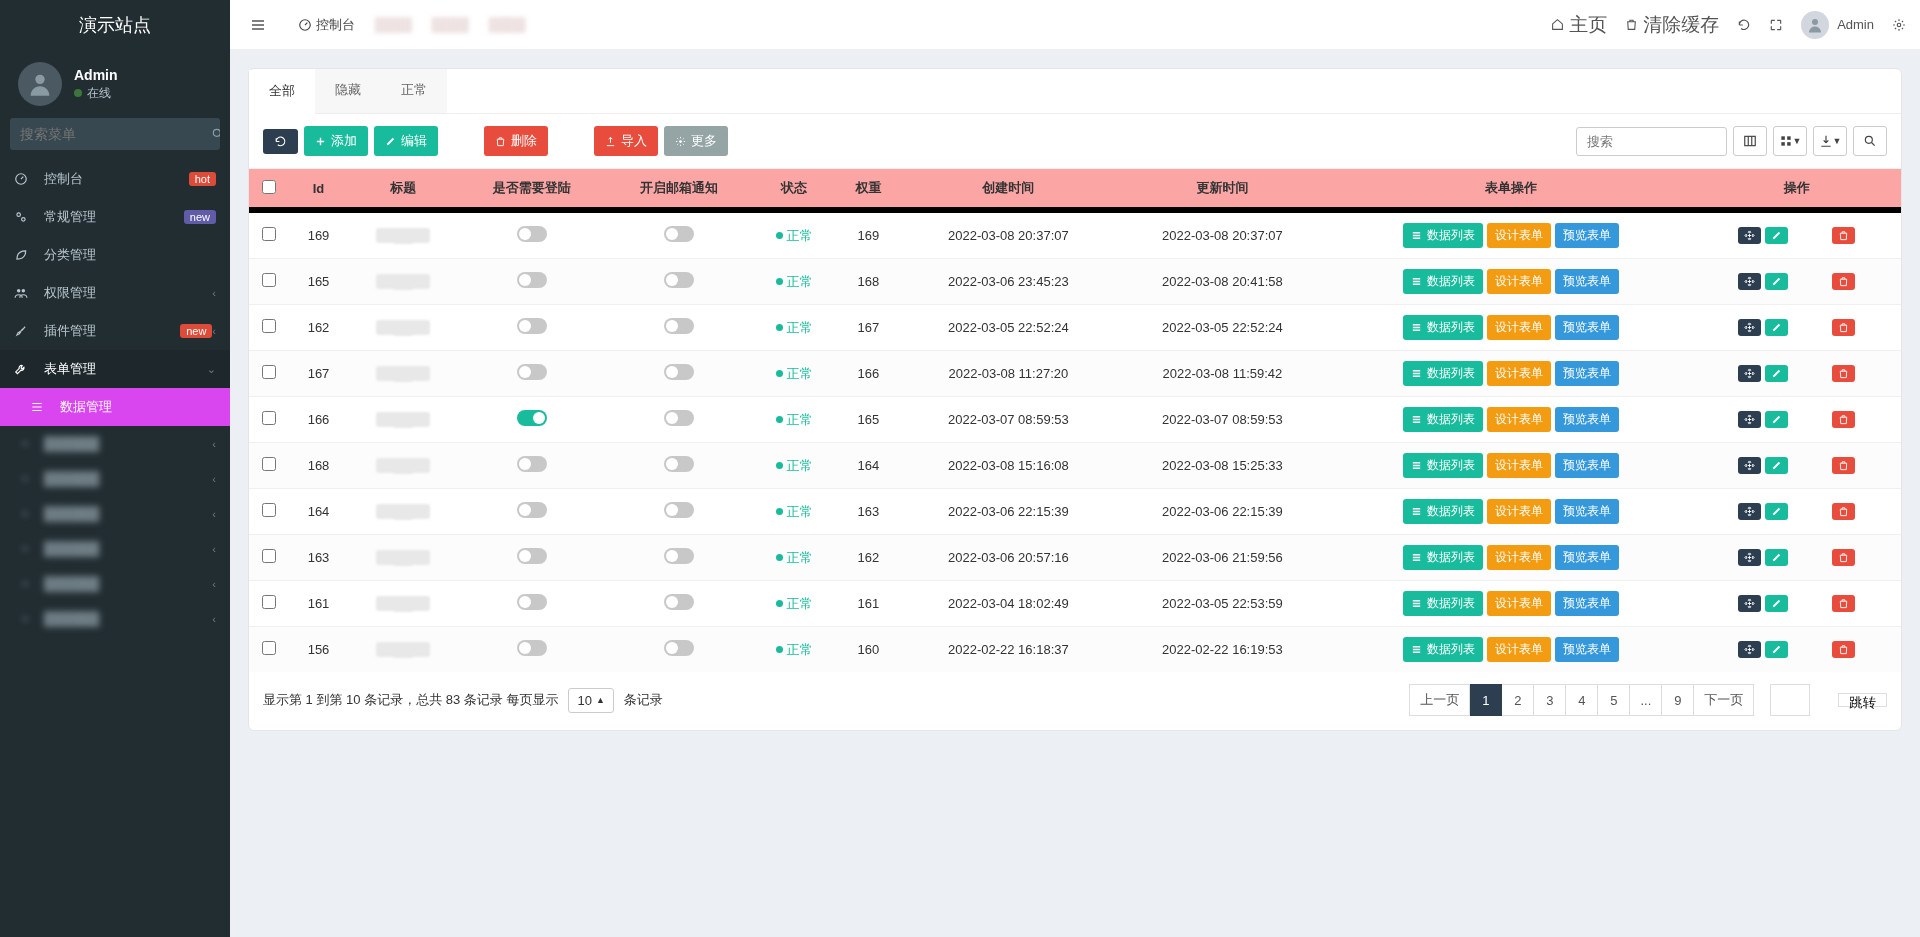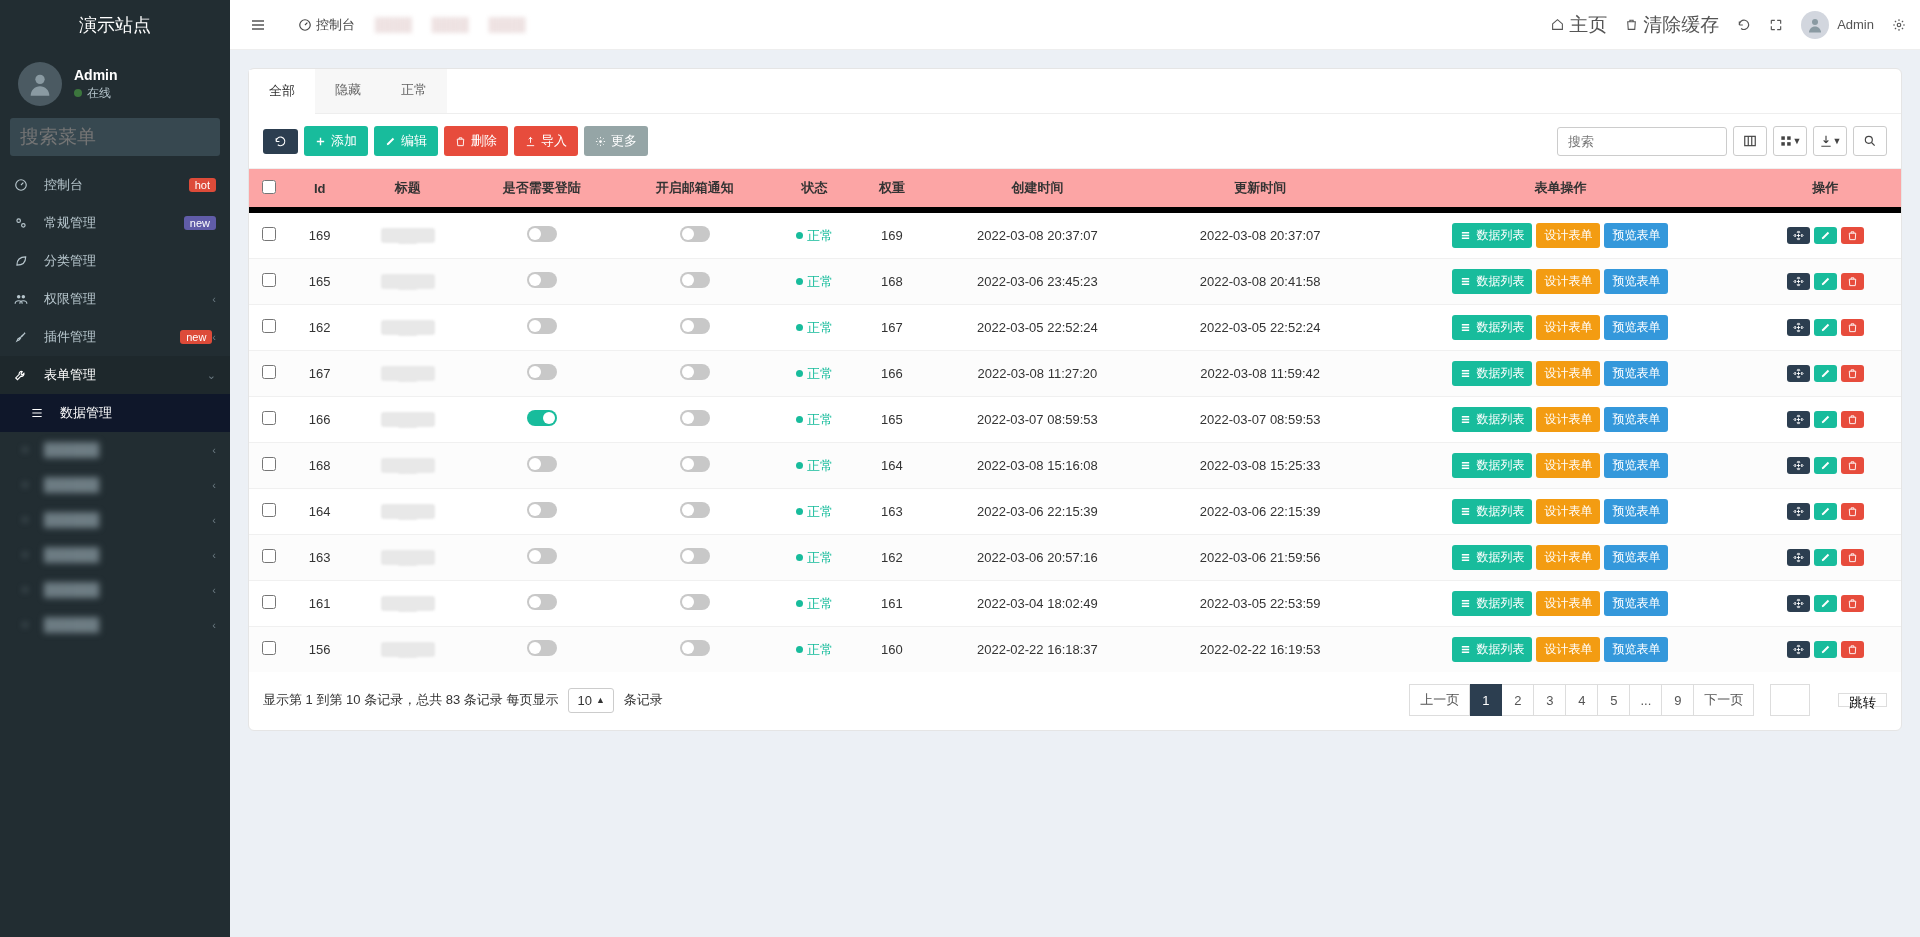--- a/index.html
+++ b/index.html
@@ -10,34 +10,34 @@
 .sidebar { width: 230px; background: #222d32; color: #b8c7ce; display: flex; flex-direction: column; }
 .brand { height: 50px; display: flex; align-items: center; justify-content: center; color: #fff; font-size: 18px; font-weight: 400; background: #222d32; }
 .user-panel { padding: 12px 12px 12px 18px; display: flex; align-items: center; gap: 12px; }
 .user-avatar { width: 44px; height: 44px; border-radius: 50%; background: #4b5a62; display: flex; align-items: center; justify-content: center; }
 .user-avatar svg { width: 28px; height: 28px; }
 .user-info .uname { color: #fff; font-size: 14px; font-weight: 600; }
 .user-info .ustatus { font-size: 12px; display: flex; align-items: center; gap: 5px; margin-top: 2px; }
 .status-dot { width: 8px; height: 8px; border-radius: 50%; background: #3c763d; display: inline-block; }
 .search-wrap { padding: 0 10px 10px; }
 .search-box { display: flex; background: #374850; border-radius: 3px; overflow: hidden; }
-.search-box input { flex: 1; background: transparent; border: none; color: #a7b8c1; padding: 8px 10px; outline: none; font-size: 19px; }
+.search-box input { flex: 1; background: transparent; border: none; color: #a7b8c1; padding: 8px 10px; outline: none; font-size: 14px; }
 .search-box .sicon { width: 34px; display: flex; align-items: center; justify-content: center; color: #8c9da5; cursor: pointer; }
 .menu { list-style: none; }
 .menu li { display: flex; align-items: center; padding: 10px 14px; color: #b8c7ce; cursor: pointer; position: relative; }
 .menu li.active { background: #1aae88; color: #fff; }
 .menu li.open { background: #1e282c; color: #fff; }
 .menu li .micon { width: 22px; text-align: center; margin-right: 8px; }
 .menu li .mlabel { flex: 1; }
 .menu li .badge { font-size: 11px; padding: 1px 6px; border-radius: 3px; color: #fff; }
 .badge-hot { background: #dd4b39; }
 .badge-new { background: #605ca8; }
 .menu li .arrow { font-size: 11px; color: #6b7a82; }
 .menu li.sub { padding-left: 30px; background: #2c3b41; font-size: 13px; }
-.menu li.sub.active { background: #0f172a; color: #fff; }
+.menu li.sub.active { background: #d946ef; color: #fff; }
 .blur-text { filter: blur(3px); color: #6f7e85; user-select: none; }
 
 
 .main { flex: 1; display: flex; flex-direction: column; background: #ecf0f5; }
 .header { height: 50px; background: #fff; border-bottom: 1px solid #eee; display: flex; align-items: center; padding: 0 14px; }
 .hamburger { cursor: pointer; padding: 6px; color: #555; }
 .crumbs { display: flex; align-items: center; gap: 4px; margin-left: 18px; color: #444; }
 .crumbs .crumb { padding: 4px 8px; display: flex; align-items: center; gap: 4px; }
 .crumbs .crumb.dim { color: #eee2e2; filter: blur(2px); user-select:none;}
 .header-right { margin-left: auto; display: flex; align-items: center; gap: 18px; color: #555; }
@@ -51,27 +51,27 @@
 .panel { background: #fff; border: 1px solid #e5e5e5; border-radius: 6px; padding-bottom: 14px; }
 .tabs { display: flex; border-bottom: 1px solid #eee; }
 .tab { padding: 12px 20px; cursor: pointer; color: #666; font-size: 13px; }
 .tab.active { color: #333; background: #fff; border-bottom: 2px solid transparent; position: relative; top: 1px; }
 .tab:not(.active) { background: #f7f7f7; }
 .toolbar { display: flex; align-items: center; gap: 6px; padding: 12px 14px 12px 14px; }
 .btn { display: inline-flex; align-items: center; gap: 5px; padding: 6px 11px; border-radius: 3px; font-size: 13px; cursor: pointer; color: #fff; border: none; }
 .btn-dark { background: #2c3e50; }
 .btn-green { background: #18bc9c; }
 .btn-blue { background: #3498db; }
-.btn-red { background: #e74c3c; }
+.btn-red { background: #e74c3c; margin-left: 40px; }
 .btn-orange { background: #f39c12; }
 .btn-gray { background: #95a5a6; }
 .btn-sm { padding: 4px 8px; font-size: 12px; }
 .btn-xs { padding: 3px 6px; font-size: 11px; }
 .toolbar-right { margin-left: auto; display: flex; align-items: center; gap: 6px; }
-.tool-input { padding: 6px 10px; border: 1px solid #ccc; border-radius: 3px; width: 170px; font-size: 13px; outline: none; }
+.tool-input { padding: 6px 10px; border: 1px solid #ccc; border-radius: 3px; width: 151px; font-size: 13px; outline: none; }
 .tool-btn { width: 34px; height: 30px; border: 1px solid #ccc; background: #fff; border-radius: 3px; display: inline-flex; align-items: center; justify-content: center; cursor: pointer; color: #444; }
 
 
 table { width: 100%; border-collapse: collapse; }
 th, td { padding: 10px 8px; border-top: 1px solid #f0f0f0; text-align: center; font-size: 13px; }
 th { background: #fca5a5; font-weight: 600; color: #333; border-bottom: 6px solid #000000; }
 tbody tr:nth-child(even){ background: #fcfcfc; }
 .chk { width: 40px; }
 .chk input { width: 14px; height: 14px; cursor: pointer; }
 .col-title .tblur { background: #e8e8e8; color: #e8e8e8; border-radius: 3px; display: inline-block; padding: 0 18px; filter: blur(1px); user-select:none; }

